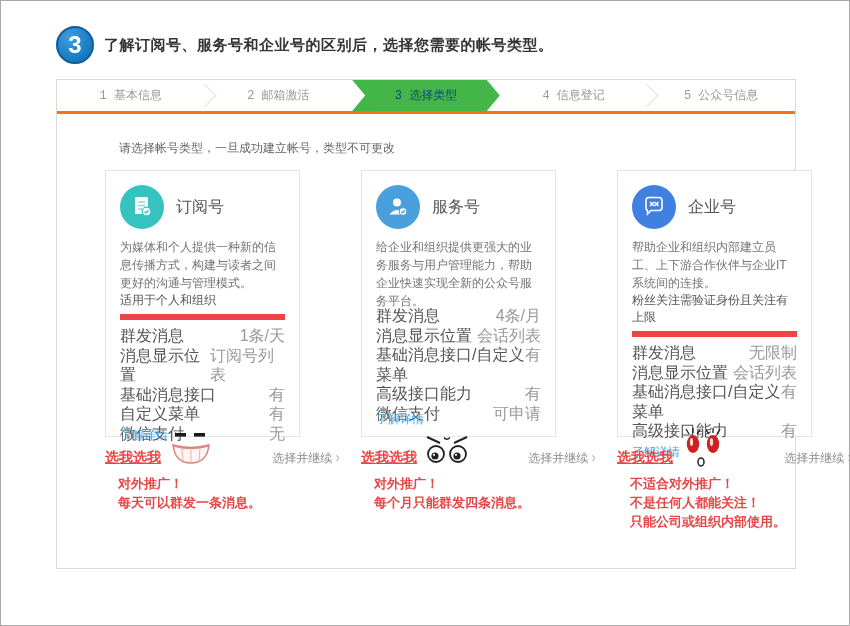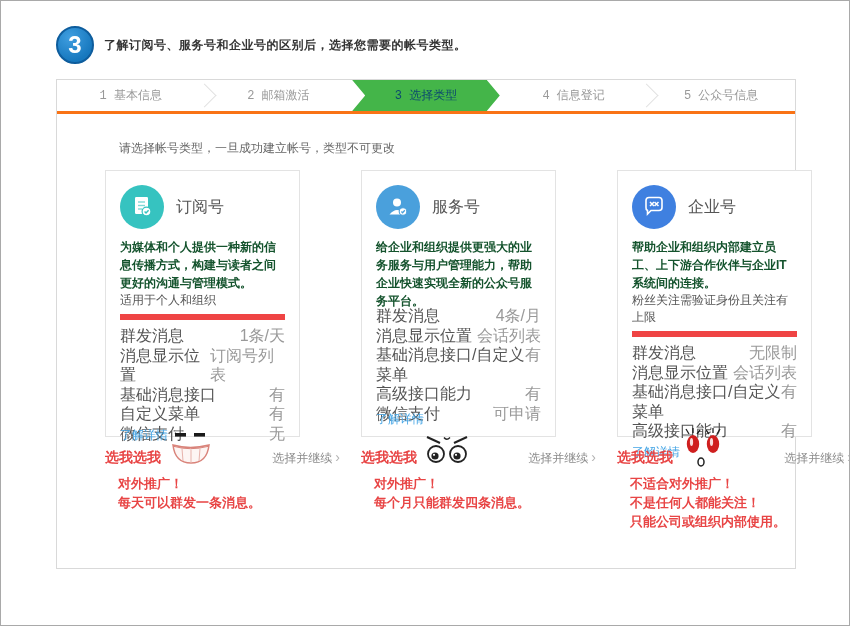--- a/index.html
+++ b/index.html
@@ -9,21 +9,21 @@
     font-family:"Liberation Sans","DejaVu Sans",sans-serif;
   }
   
   .header{position:absolute;left:55px;top:25px;display:flex;align-items:center;gap:10px;}
   .badge{
     width:38px;height:38px;border-radius:50%;box-sizing:border-box;
     background:radial-gradient(circle at 35% 28%,#3f9ee0,var(--badge-blue,#1778be) 72%);
     border:2px solid #0e5d9d;color:#fff;font-size:24px;font-weight:bold;
     display:flex;align-items:center;justify-content:center;
   }
-  .header-title{font-size:12px;font-weight:bold;color:#333;letter-spacing:.5px;}
+  .header-title{font-size:15px;font-weight:bold;color:#333;letter-spacing:.5px;}
   
   .panel{position:absolute;left:55px;top:78px;width:740px;height:490px;box-sizing:border-box;
     border:1px solid #d9d9d9;background:#fff;}
   
   .steps{display:flex;height:31px;border-bottom:3px solid #f97316;font-family:Liberation Mono, monospace;}
   .step{flex:1;display:flex;align-items:center;justify-content:center;
     font-size:12px;color:#999;position:relative;}
   .step.has-chevron::after{
     content:'';position:absolute;right:-8px;top:7px;width:16px;height:16px;
     border-top:1px solid #e2e2e2;border-right:1px solid #e2e2e2;
@@ -39,30 +39,30 @@
   .col{width:235px;}
   .card{box-sizing:border-box;width:195px;height:267px;border:1px solid #e3e3e3;
     padding:9px 14px 8px;display:flex;flex-direction:column;background:#fff;}
   .card-head{display:flex;align-items:center;gap:12px;height:44px;margin:5px 0 9px;}
   .icon-circle{width:44px;height:44px;border-radius:50%;flex:none;
     display:flex;align-items:center;justify-content:center;}
   .ic-teal{background:var(--icon-teal,#36c3c0);}
   .ic-blue{background:var(--icon-blue,#4aa0dc);}
   .ic-deep{background:var(--icon-deep-blue,#3f80e0);}
   .card-title{font-size:16px;color:#555;}
-  .card-desc{font-size:12px;color:#14532d;line-height:18px;min-height:54px;font-weight:bold;}
+  .card-desc{font-size:12px;color:#737373;line-height:18px;min-height:54px;}
   .card-suit{font-size:12px;color:#555;padding:0 0 5px;border-bottom:6px solid #ef4444;}
   .features{margin-top:6px;min-height:98px;}
   .feat{display:flex;justify-content:space-between;font-size:16px;line-height:19.5px;}
   .feat-label{color:#555;}
   .feat-value{color:#999;}
   .learn{font-size:12px;color:var(--link-blue,#45a5e5);margin-top:3px;cursor:pointer;align-self:flex-start;}
   
   .choose-row{display:flex;align-items:center;margin-top:8px;height:26px;}
-  .pick-me{font-size:14px;font-weight:bold;color:var(--annotation-red,#e84545);white-space:nowrap;}
+  .pick-me{font-size:14px;font-weight:bold;color:var(--annotation-red,#e84545);white-space:nowrap;text-decoration:underline;}
   .emoticon{margin-left:7px;margin-top:-16px;flex:none;line-height:0;}
   .emoticon.tall{margin-top:-20px;}
   .choose-link{margin-left:auto;font-size:12px;color:#8c8c8c;cursor:pointer;white-space:nowrap;}
   .choose-chevron{color:#b3b3b3;font-size:14px;margin-left:3px;}
   .annotation{margin-top:3px;padding-left:13px;font-size:13px;font-weight:bold;
     color:var(--annotation-red,#e84545);line-height:19px;}
   .annotation div{white-space:nowrap;}
 </style>
 </head>
 <body>

